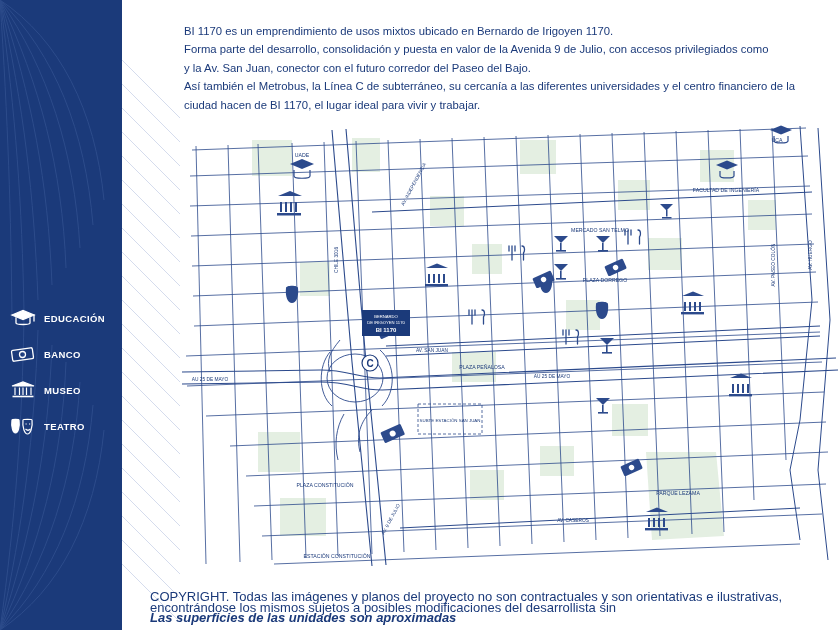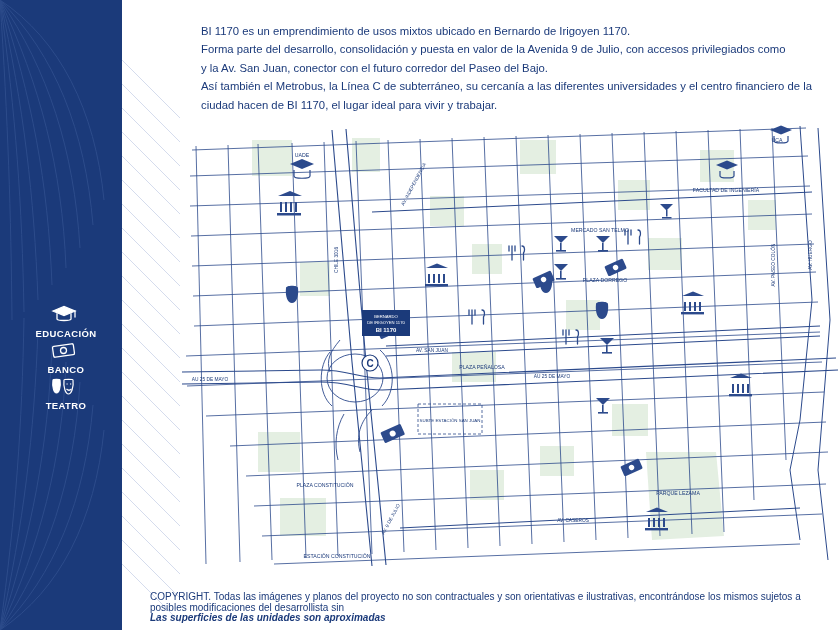--- a/index.html
+++ b/index.html
@@ -29,48 +29,48 @@
     background:#ffffff;
     overflow:hidden;
   }
   .hatch svg{position:absolute;left:0;top:0;}
 
   
   .legend{
     position:absolute;left:0;top:300px;width:122px;
   }
   .legend-row{
-    display:flex;align-items:center;height:36px;padding-left:6px;flex-direction:column;
+    display:flex;align-items:center;height:36px;padding-left:6px;
   }
   .legend-ico{
     width:34px;height:28px;display:flex;align-items:center;justify-content:center;
     color:#ffffff;flex:none;
   }
   .legend-label{
     color:#ffffff;font-size:9.5px;letter-spacing:.4px;font-weight:700;
     margin-left:4px;
   }
 
   
   .copy{
-    position:absolute;left:201px;top:22px;width:640px;
+    position:absolute;left:184px;top:22px;width:640px;
     font-size:11.3px;line-height:18.4px;color:#1b3a7a;
   }
   .copy p{margin:0;}
 
   
   .map{
     position:absolute;left:150px;top:120px;width:690px;height:460px;
   }
   .map svg{display:block;}
 
   
   .footer{
     position:absolute;left:150px;top:592px;width:690px;
-    font-size:10px;line-height:10.6px;color:#1b3a7a;
+    font-size:13px;line-height:10.6px;color:#1b3a7a;
   }
   .footer .bold{font-weight:700;font-style:italic;}
 </style>
 </head>
 <body>
 
 <div class="page">
 
   <div class="left-panel">
     <svg class="fan" viewBox="0 0 122 630" preserveAspectRatio="none">
@@ -112,20 +112,30 @@
         <span class="legend-ico">
           <svg width="26" height="20" viewBox="0 0 26 20" fill="none" stroke="#fff" stroke-width="1.3">
             <rect x="2" y="5" width="21" height="11" rx="1.5" transform="rotate(-8 12.5 10.5)"></rect>
             <circle cx="12.5" cy="10.5" r="3"></circle>
           </svg>
         </span>
         <span class="legend-label">BANCO</span>
       </div>
 
 
+      <div class="legend-row">
+        <span class="legend-ico">
+          <svg width="26" height="20" viewBox="0 0 26 20" fill="none" stroke="#fff" stroke-width="1.2">
+            <path d="M2 6 L13 2 L24 6 Z" fill="#fff" stroke="#fff"></path>
+            <path d="M5 7.5 V15 M9.5 7.5 V15 M13 7.5 V15 M16.5 7.5 V15 M21 7.5 V15"></path>
+            <path d="M2.5 16.5 H23.5" stroke-width="1.6"></path>
+          </svg>
+        </span>
+        <span class="legend-label">MUSEO</span>
+      </div>
 
       <div class="legend-row">
         <span class="legend-ico">
           <svg width="26" height="20" viewBox="0 0 26 20" fill="none" stroke="#fff" stroke-width="1.2">
             <path d="M2 4 C2 3 9 3 9 4 C10 11 8 17 5.5 17 C3 17 1 11 2 4 Z" fill="#fff" stroke="#fff"></path>
             <path d="M13 4 C13 3 22 3 22 4 C23 12 20 18 17.5 18 C15 18 12 12 13 4 Z"></path>
             <path d="M15.5 8 h1.2 M19 8 h1.2 M15.5 13 c1.5 1.5 3.5 1.5 5 0"></path>
           </svg>
         </span>
         <span class="legend-label">TEATRO</span>

